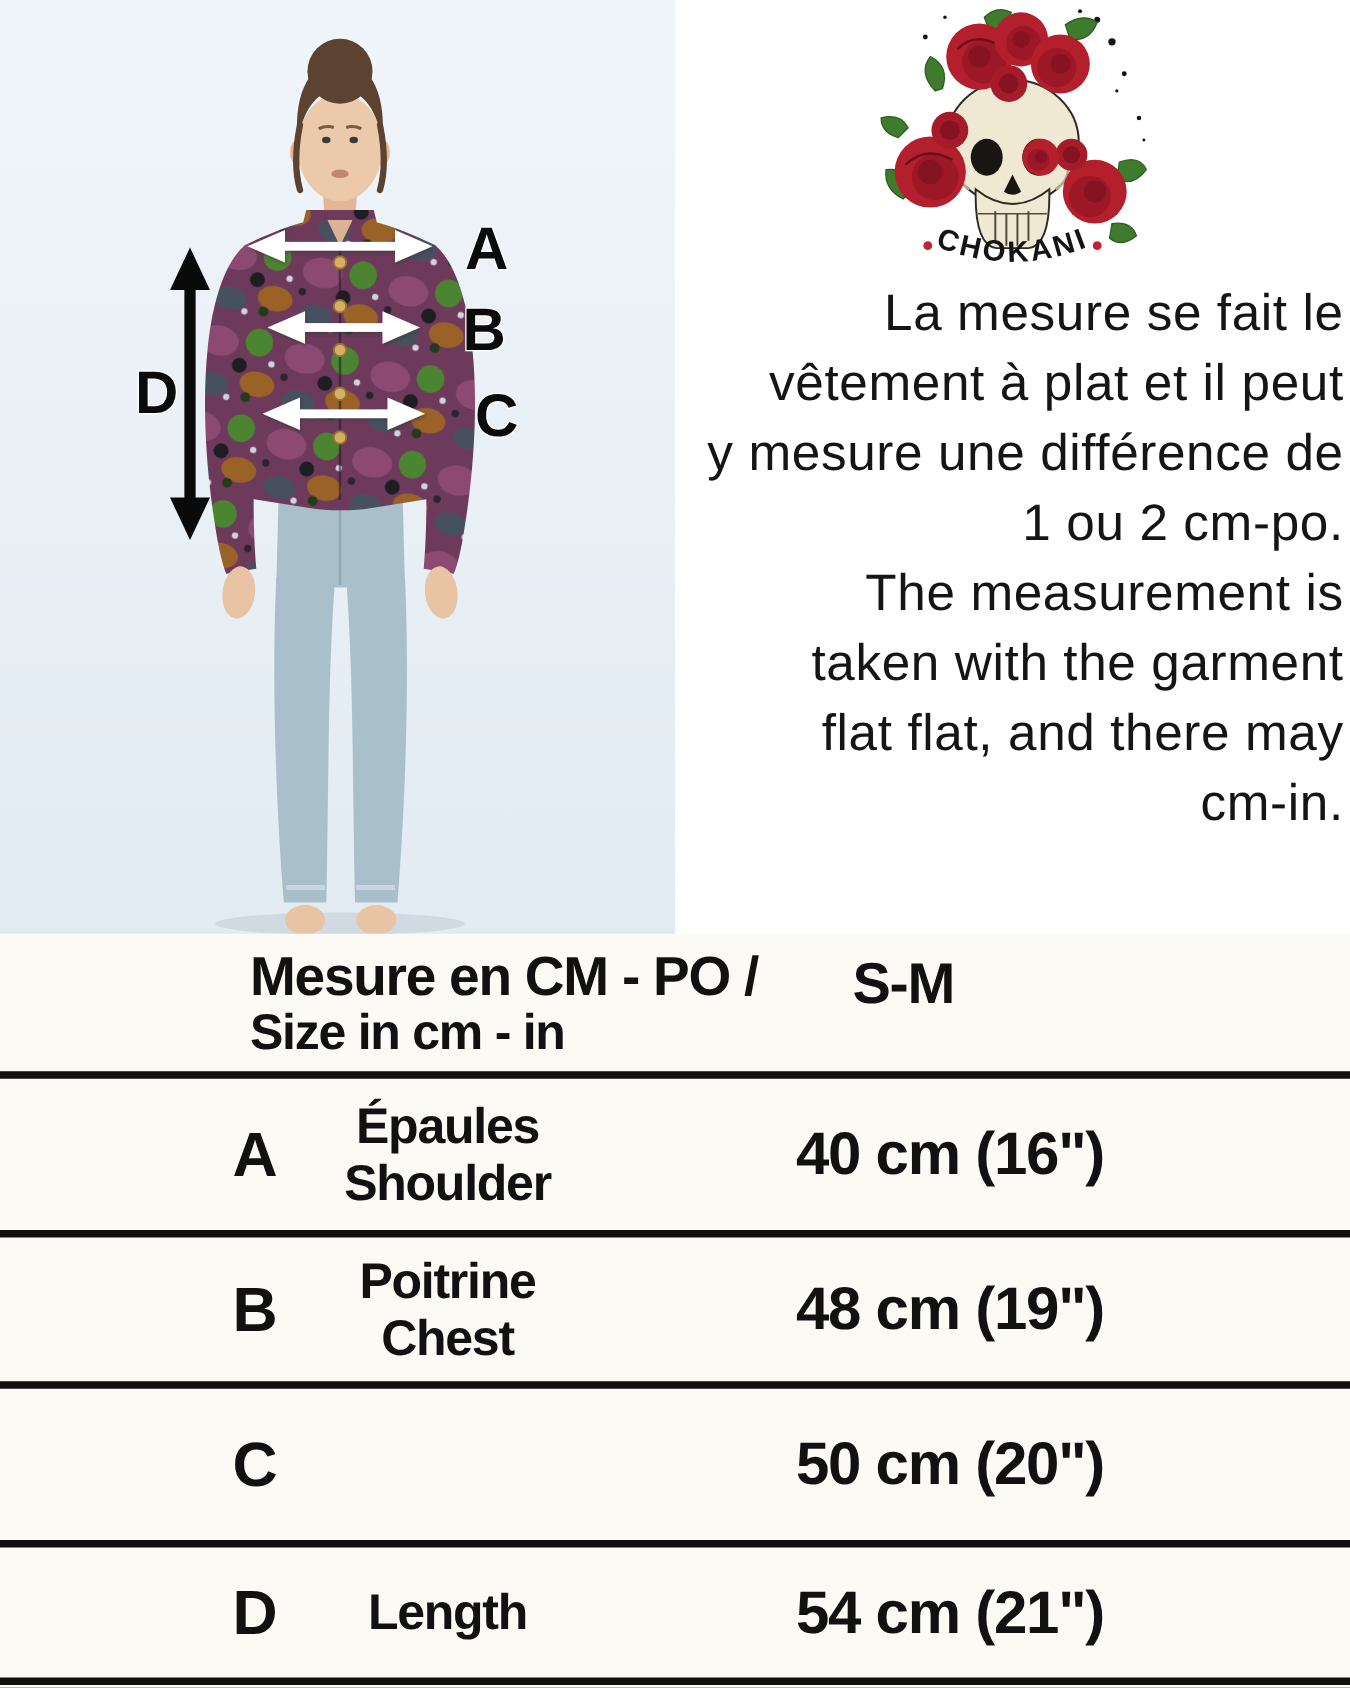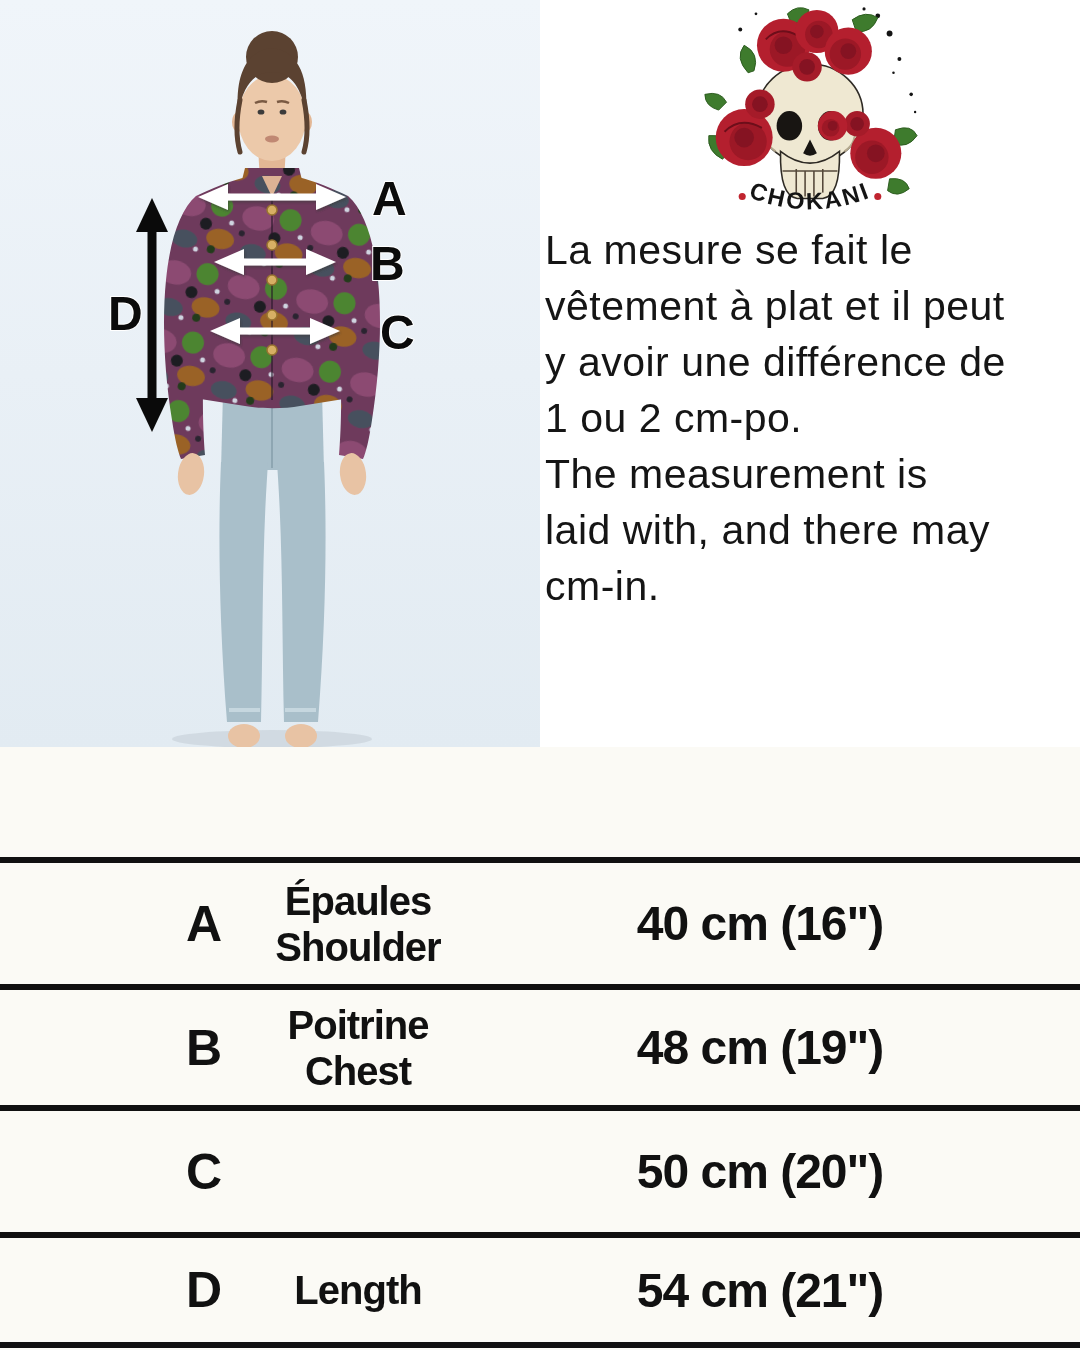--- a/index.html
+++ b/index.html
@@ -9,21 +9,21 @@
     font-family:"Liberation Sans",sans-serif;color:#111;
   }
   
   .photo{position:absolute;left:0;top:0;width:540px;height:748px;}
   .photo svg{display:block;}
   
   .info{position:absolute;left:540px;top:0;width:540px;height:755px;background:#fff;}
   .logo{position:absolute;left:75px;top:4px;width:390px;height:222px;}
   .notice{
     position:absolute;left:5px;top:222px;width:530px;
-    text-align:left;font-size:41px;line-height:56px;
+    text-align:right;font-size:41px;line-height:56px;
     letter-spacing:.5px;color:#151515;font-weight:400;
   }
   
   .sizetable{position:absolute;left:0;top:747px;width:1080px;height:603px;background:#fbfaf5;}
   .rule{position:absolute;left:0;width:1080px;height:6px;background:#101010;}
   .r1{top:110px}.r2{top:237px}.r3{top:358px}.r4{top:485px}.r5{top:595px}
   .thead{position:absolute;left:200px;top:12px;width:860px;}
   .thead .t1{font-size:44px;font-weight:700;letter-spacing:-1px;line-height:46px;}
   .thead .t2{font-size:40px;font-weight:700;letter-spacing:-1px;line-height:42px;}
   .thead .sm{
@@ -237,30 +237,36 @@
       <circle cx="46" cy="196" r="3.6" fill="#c0242f"></circle>
       <circle cx="184" cy="196" r="3.6" fill="#c0242f"></circle>
       <text font-family="Liberation Sans, sans-serif" font-weight="700" font-size="24" letter-spacing="2.5" fill="#141414">
         <textPath href="#brandArc" startOffset="50%" text-anchor="middle">CHOKANI</textPath>
       </text>
     </svg>
 
     <div class="notice">
       <div>La mesure se fait le</div>
       <div>vêtement à plat et il peut</div>
-      <div>y avoir une différence de</div>
+      <div>y mesure une différence de</div>
       <div>1 ou 2 cm-po.</div>
       <div>The measurement is</div>
-      <div>laid with, and there may</div>
+      <div>taken with the garment</div>
+      <div>flat flat, and there may</div>
       <div>cm-in.</div>
     </div>
   </section>
 
   <section class="sizetable">
 
+    <div class="thead">
+      <div class="t1">Mesure en CM - PO /</div>
+      <div class="t2">Size in cm - in</div>
+      <div class="sm">S-M</div>
+    </div>
 
     <div class="rule r1"></div>
     <div class="rule r2"></div>
     <div class="rule r3"></div>
     <div class="rule r4"></div>
     <div class="rule r5"></div>
 
     <div class="trow rowA">
       <div class="cell c-letter">A</div>
       <div class="cell c-label">

